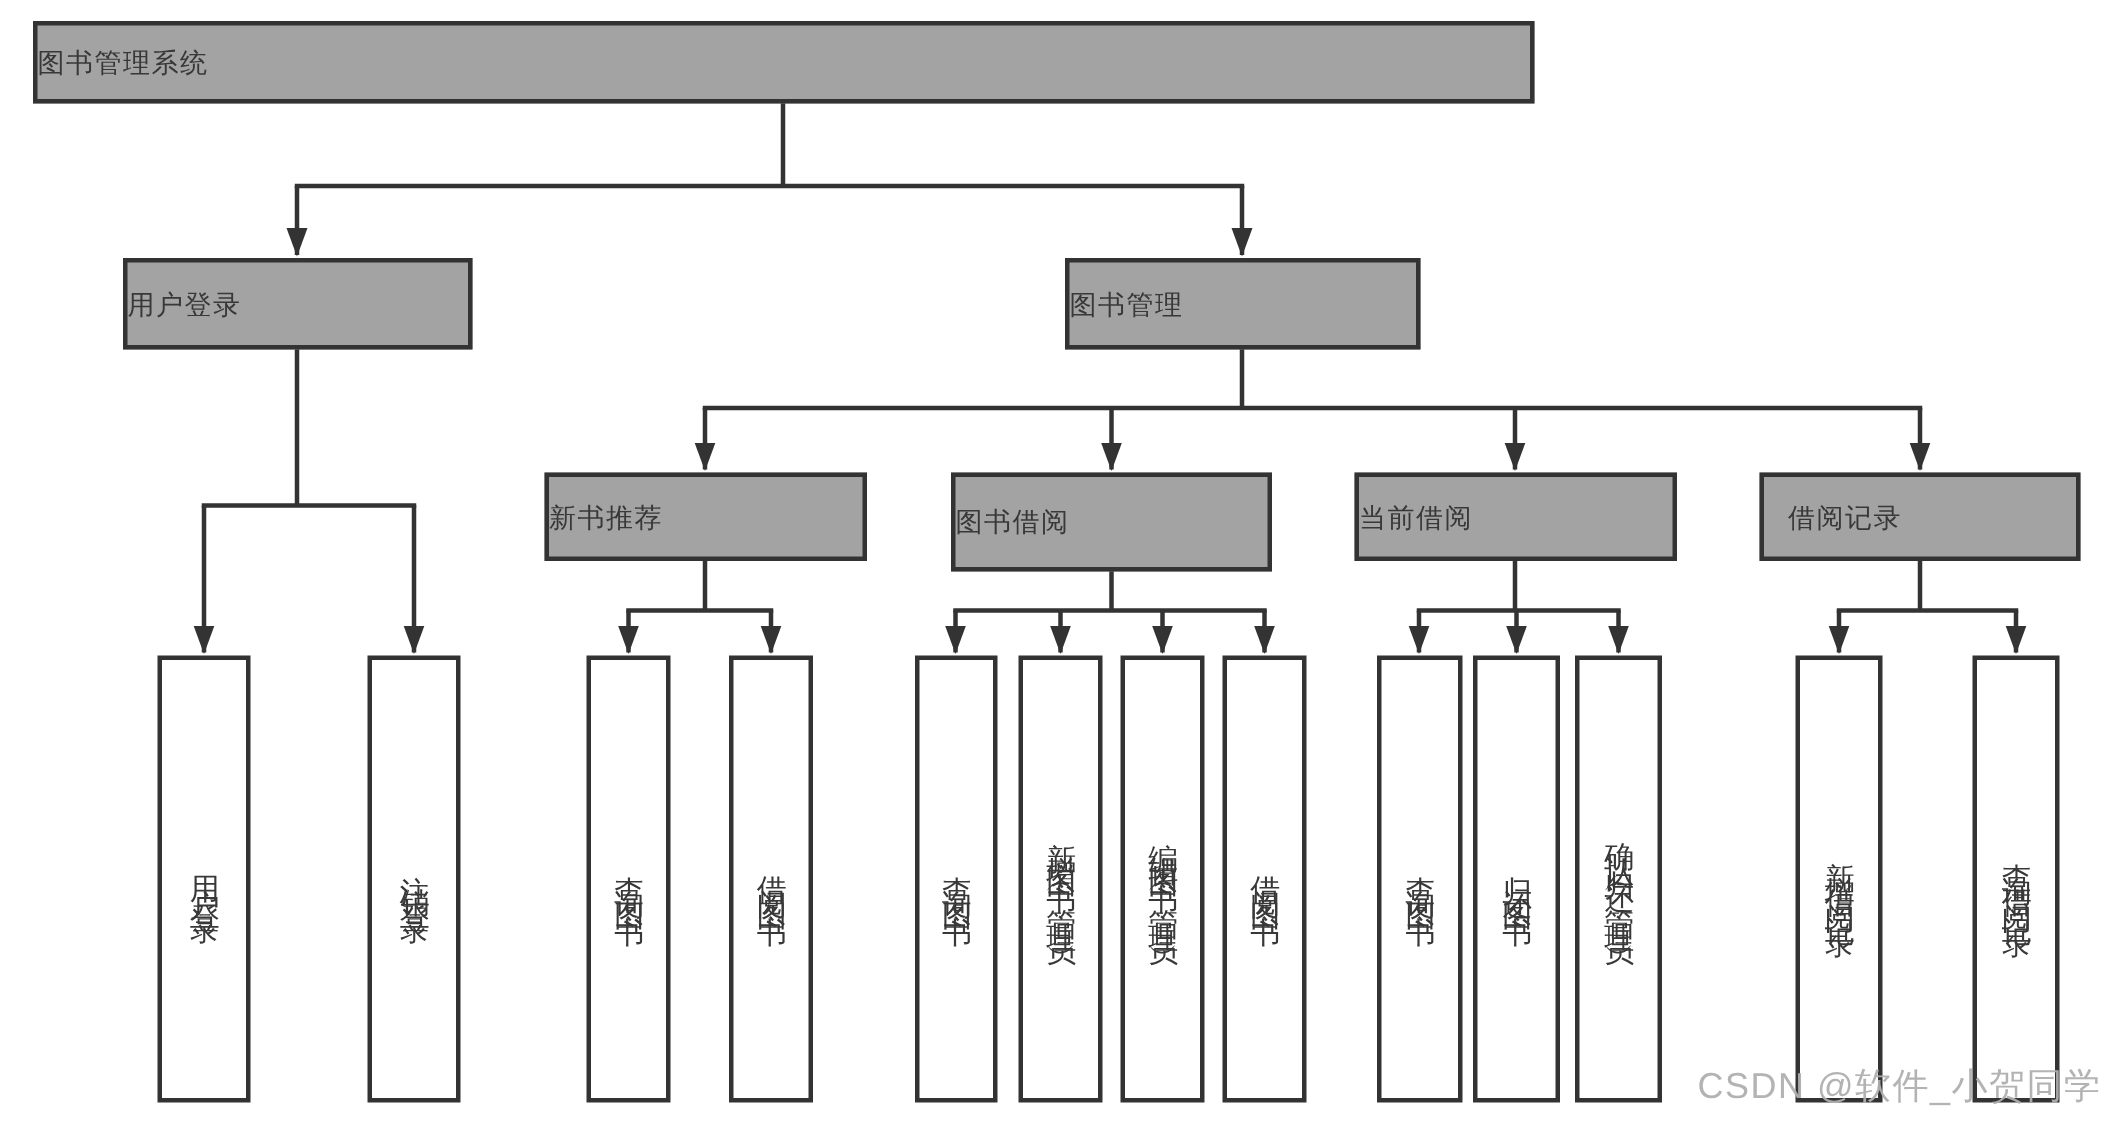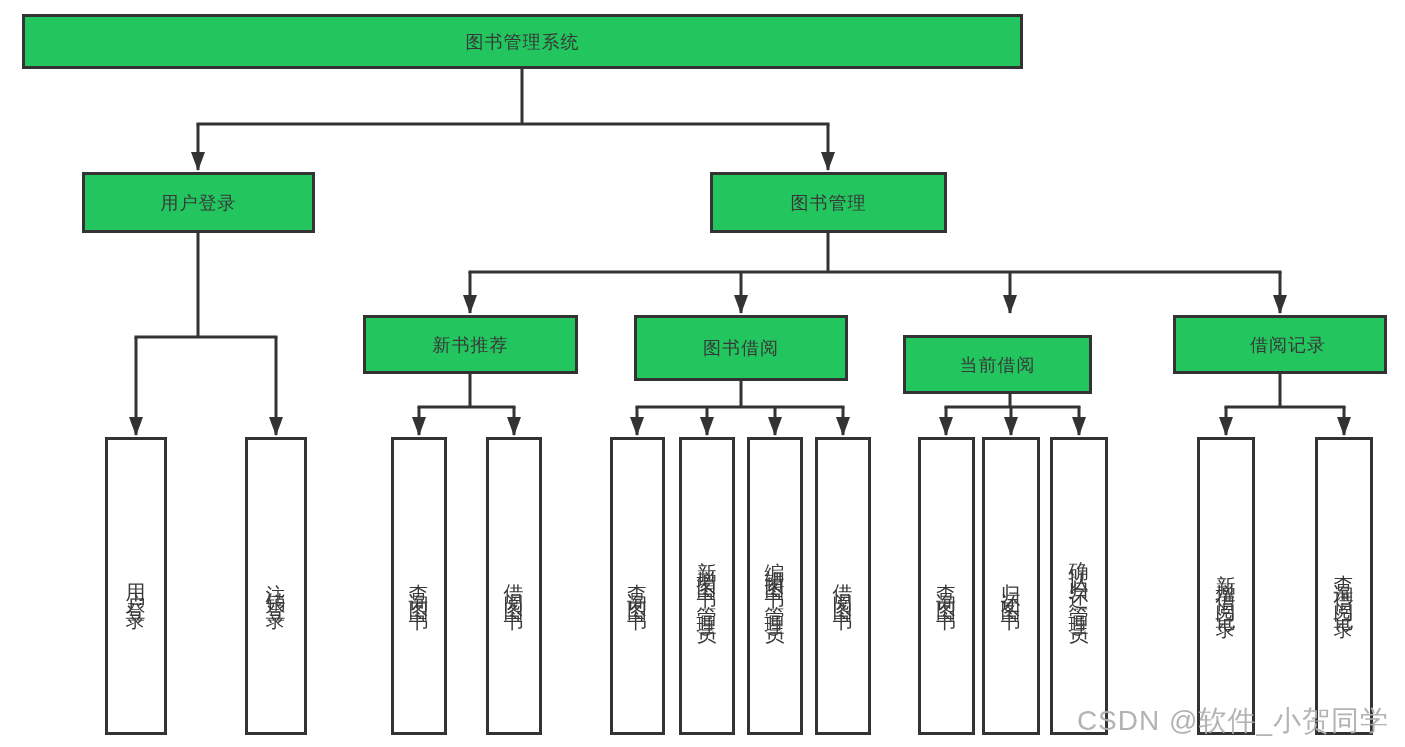--- a/index.html
+++ b/index.html
@@ -4,37 +4,37 @@
 <style>
   html,body{margin:0;padding:0;}
   body{
     width:1405px;height:747px;position:relative;background:#ffffff;
     font-family:"Liberation Sans","DejaVu Sans",sans-serif;
     color:#333333;overflow:hidden;
   }
   .stage{position:absolute;left:0;top:0;width:1405px;height:747px;}
   svg.connectors{position:absolute;left:0;top:0;z-index:1;}
   .node{
-    position:absolute;box-sizing:border-box;background:#22c55e;
-    border:3px solid #333333;display:flex;align-items:center;justify-content:center;
+    position:absolute;box-sizing:border-box;background:#a3a3a3;
+    border:3px solid #333333;display:flex;align-items:center;justify-content:flex-start;
     z-index:2;font-size:18px;color:#383838;letter-spacing:1px;
   }
   .leaf{
     position:absolute;box-sizing:border-box;background:#ffffff;
     border:3px solid #333333;display:flex;align-items:center;justify-content:center;
     z-index:2;top:437px;height:298px;
   }
   .leaf .vtext{
     writing-mode:vertical-rl;text-orientation:mixed;
     font-size:20px;letter-spacing:9px;line-height:1;color:#383838;
     white-space:nowrap;
   }
   .watermark{
-    position:absolute;right:16px;bottom:7px;z-index:3;
-    font-size:28px;color:rgba(175,175,175,0.95);letter-spacing:1px;
+    position:absolute;right:4px;bottom:7px;z-index:3;
+    font-size:24px;color:rgba(175,175,175,0.95);letter-spacing:1px;
   }
 </style>
 </head>
 <body>
 
 <div class="stage">
 
   <svg class="connectors" width="1405" height="747" viewBox="0 0 1405 747">
     <defs>
       <marker id="arrow" markerUnits="userSpaceOnUse" markerWidth="24" markerHeight="16" refX="18" refY="7" orient="auto">
@@ -86,21 +86,21 @@
   <div class="node" style="left:710px;top:172px;width:237px;height:61px;">
     <span>图书管理</span>
   </div>
 
   <div class="node" style="left:363px;top:315px;width:215px;height:59px;">
     <span>新书推荐</span>
   </div>
   <div class="node" style="left:634px;top:315px;width:214px;height:66px;">
     <span>图书借阅</span>
   </div>
-  <div class="node" style="left:903px;top:315px;width:189px;height:59px;margin-top:20px;">
+  <div class="node" style="left:903px;top:315px;width:215px;height:59px;">
     <span>当前借阅</span>
   </div>
   <div class="node" style="left:1173px;top:315px;width:214px;height:59px;padding-left:16px;">
     <span>借阅记录</span>
   </div>
 
   <div class="leaf" style="left:105px;width:62px;">
     <span class="vtext">用户登录</span>
   </div>
   <div class="leaf" style="left:245px;width:62px;">

